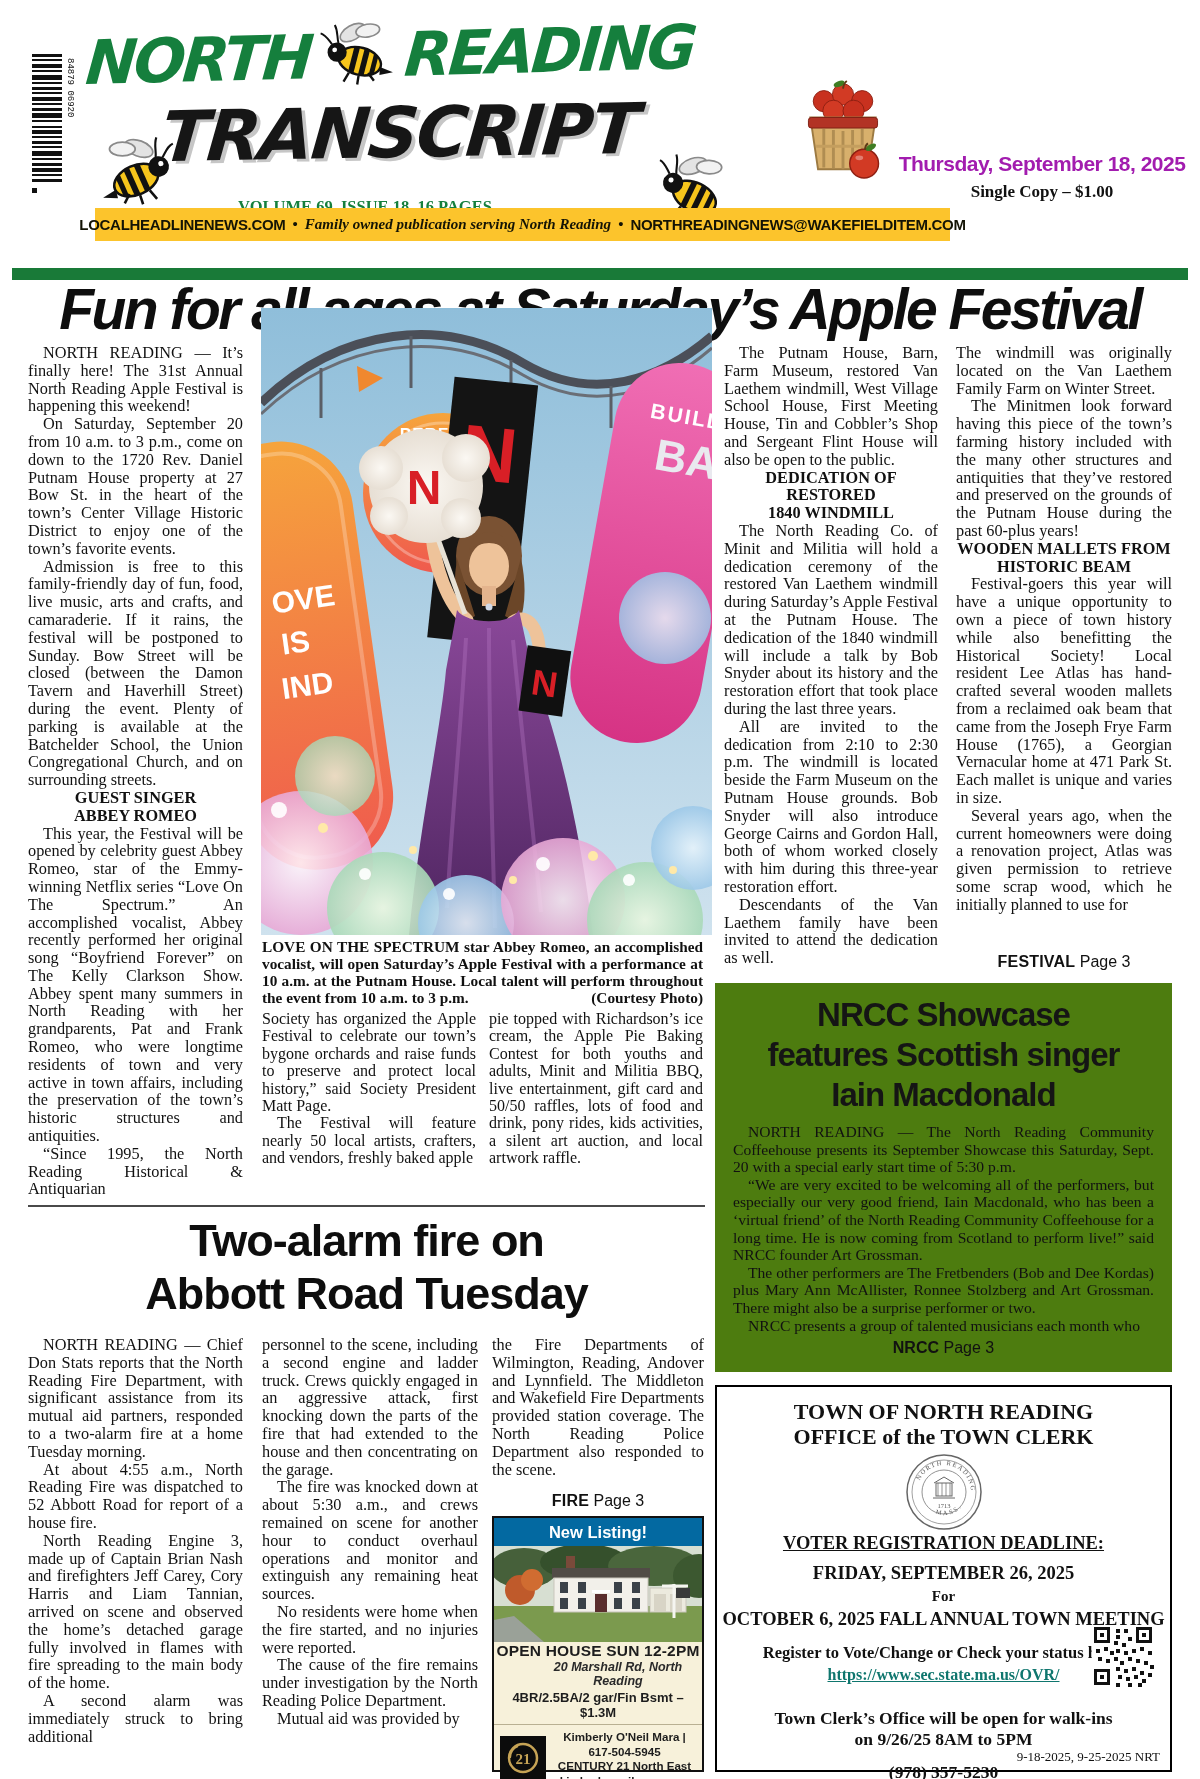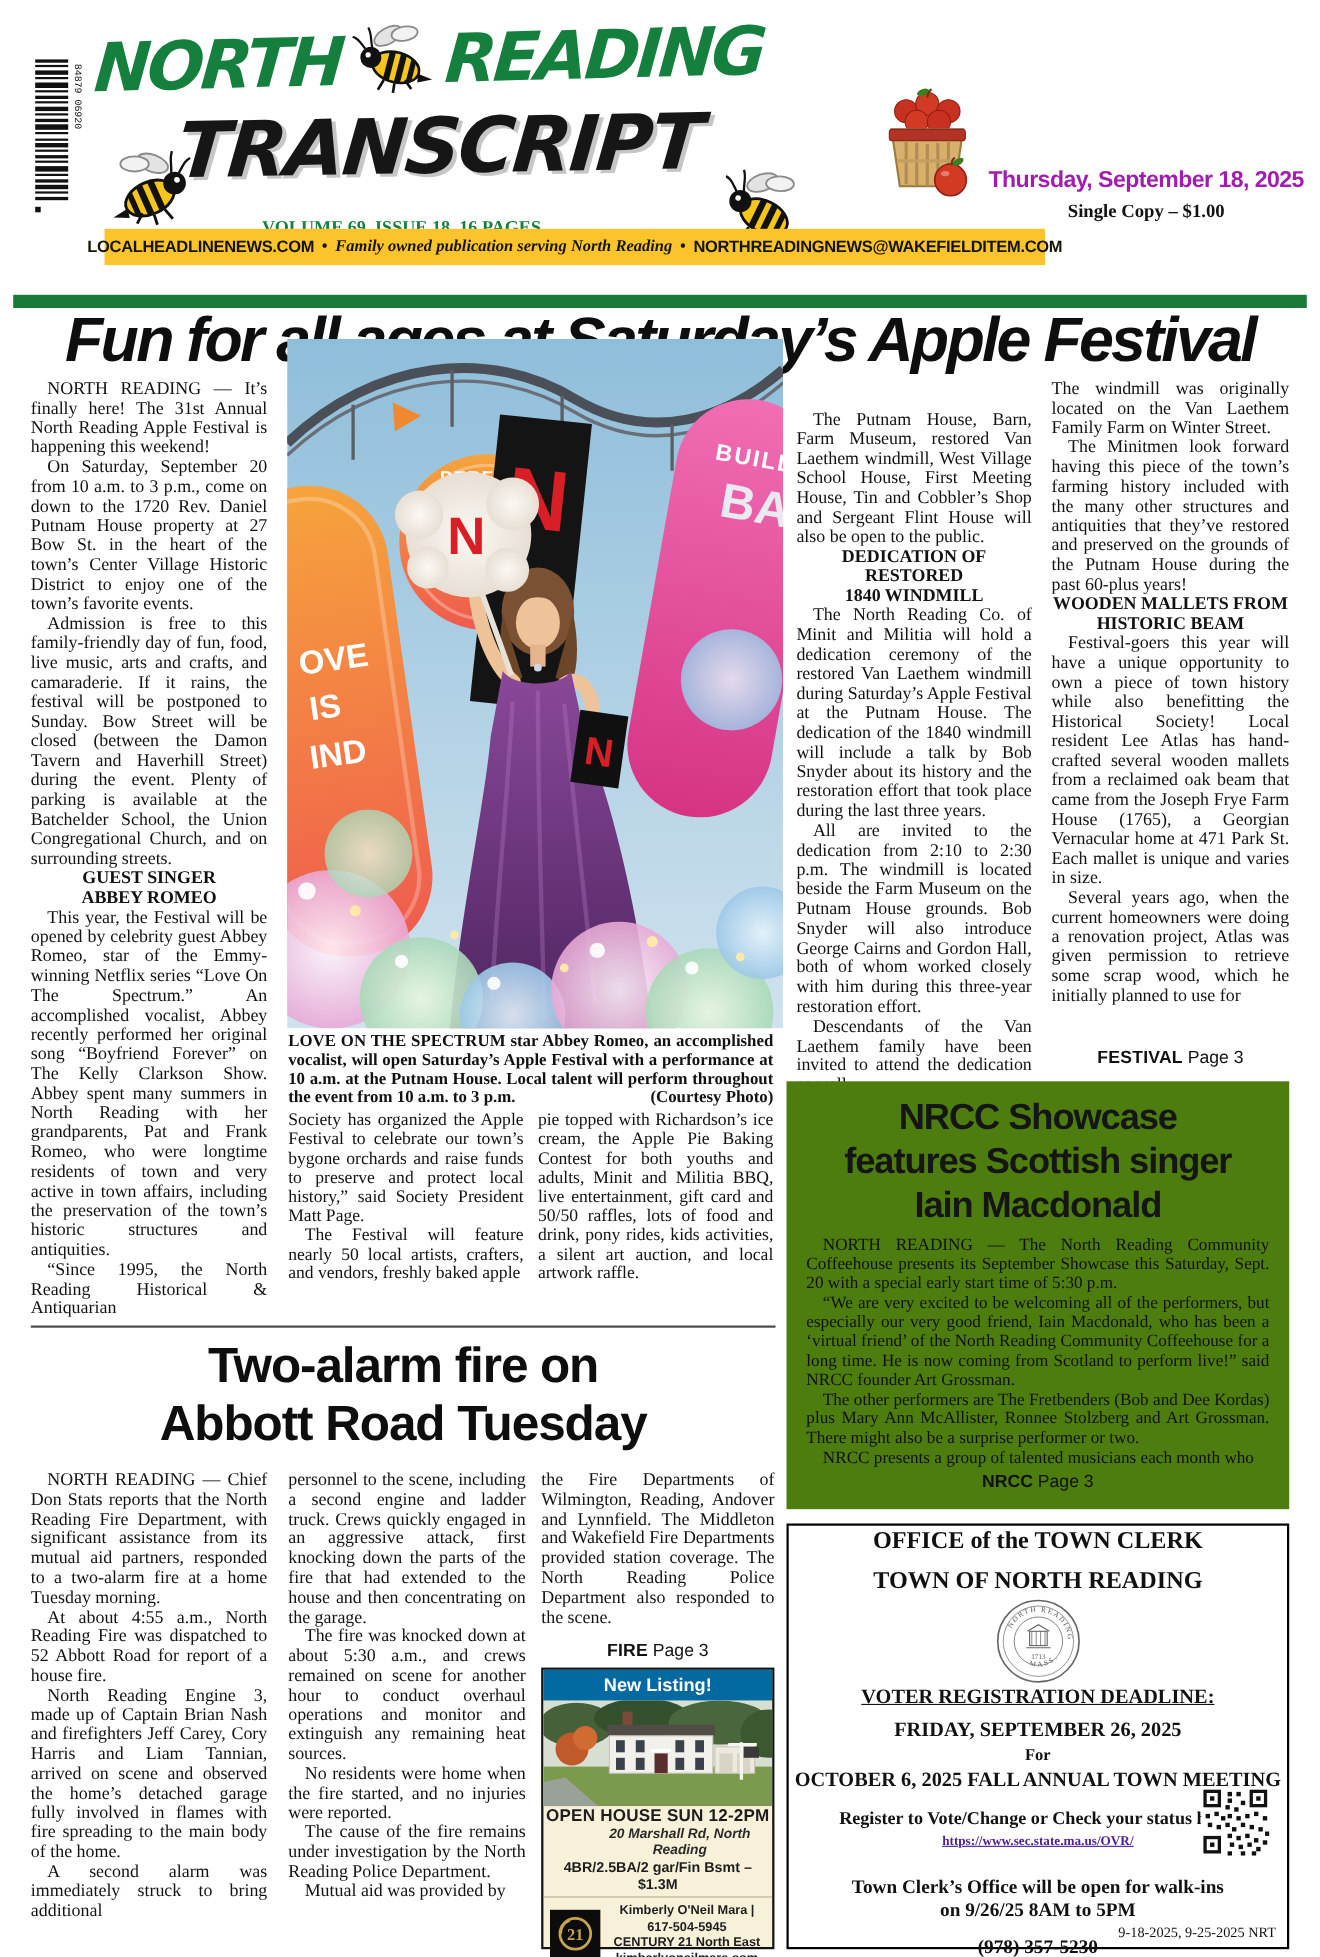--- a/index.html
+++ b/index.html
@@ -66,21 +66,21 @@
   
   .clerk-box{position:absolute;left:715px;top:1385px;width:457px;height:387px;background:#fff;
        border:2px solid #000;box-sizing:border-box;text-align:center;}
   .ck-l1{margin-top:12px;font-weight:bold;font-size:22px;line-height:25px;}
   .ck-seal{margin:4px auto 2px;display:block;}
   .ck-deadline{font-weight:bold;font-size:18.5px;text-decoration:underline;margin-top:2px;}
   .ck-date{font-weight:bold;font-size:18.5px;margin-top:9px;}
   .ck-for{font-weight:bold;font-size:15px;margin-top:4px;}
   .ck-meeting{font-weight:bold;font-size:18.5px;margin-top:4px;}
   .ck-register{font-weight:bold;font-size:16.5px;margin-top:13px;}
-  .ck-url{font-weight:bold;font-size:12px;text-decoration:underline;margin-top:3px;color:#4c1d95;display:block;}
+  .ck-url{font-weight:bold;font-size:16px;text-decoration:underline;margin-top:3px;color:#0f766e;display:block;}
   .ck-walkins{font-weight:bold;font-size:17.5px;line-height:21px;margin-top:24px;}
   .ck-phone{font-weight:bold;font-size:17.5px;margin-top:12px;}
   .ck-qr{position:absolute;right:16px;top:238px;}
   .ck-footer{position:absolute;right:10px;bottom:5px;font-size:13px;}
   
   .ad-box{position:absolute;left:492px;top:1516px;width:212px;height:256px;border:2px solid #111;
        box-sizing:border-box;background:#f7f1da;font-family:"Liberation Sans",sans-serif;}
   .ad-header{background:#0369a1;color:#fff;text-align:center;font-weight:bold;font-size:16.5px;
        height:28px;line-height:28px;}
   .ad-open{margin-top:0;text-align:center;font-weight:bold;font-size:15.5px;color:#1d1d1d;letter-spacing:.2px;}
@@ -325,21 +325,21 @@
   </p>
 
   <div class="col" style="left:262px;top:1010px;width:214px;font-size:16px;line-height:17.4px;">
     <p class="cont">Society has organized the Apple Festival to celebrate our town’s bygone orchards and raise funds to preserve and protect local history,” said Society President Matt Page.</p>
     <p>The Festival will feature nearly 50 local artists, crafters, and vendors, freshly baked apple</p>
   </div>
   <div class="col" style="left:489px;top:1010px;width:214px;font-size:16px;line-height:17.4px;">
     <p class="cont">pie topped with Richardson’s ice cream, the Apple Pie Baking Contest for both youths and adults, Minit and Militia BBQ, live entertainment, gift card and 50/50 raffles, lots of food and drink, pony rides, kids activities, a silent art auction, and local artwork raffle.</p>
   </div>
 
-  <div class="col" style="left:724px;top:344px;width:214px;margin-top:28px;">
+  <div class="col" style="left:724px;top:344px;width:214px;">
     <p>The Putnam House, Barn, Farm Museum, restored Van Laethem windmill, West Village School House, First Meeting House, Tin and Cobbler’s Shop and Sergeant Flint House will also be open to the public.</p>
     <p class="subhead">
       <span>DEDICATION OF RESTORED</span><br>
       <span>1840 WINDMILL</span>
     </p>
     <p>The North Reading Co. of Minit and Militia will hold a dedication ceremony of the restored Van Laethem windmill during Saturday’s Apple Festival at the Putnam House. The dedication of the 1840 windmill will include a talk by Bob Snyder about its history and the restoration effort that took place during the last three years.</p>
     <p>All are invited to the dedication from 2:10 to 2:30 p.m. The windmill is located beside the Farm Museum on the Putnam House grounds. Bob Snyder will also introduce George Cairns and Gordon Hall, both of whom worked closely with him during this three-year restoration effort.</p>
     <p>Descendants of the Van Laethem family have been invited to attend the dedication as well.</p>
   </div>
 
@@ -446,22 +446,22 @@
       <p>“We are very excited to be welcoming all of the performers, but especially our very good friend, Iain Macdonald, who has been a ‘virtual friend’ of the North Reading Community Coffeehouse for a long time. He is now coming from Scotland to perform live!” said NRCC founder Art Grossman.</p>
       <p>The other performers are The Fretbenders (Bob and Dee Kordas) plus Mary Ann McAllister, Ronnee Stolzberg and Art Grossman. There might also be a surprise performer or two.</p>
       <p>NRCC presents a group of talented musicians each month who</p>
     </div>
     <div class="nrcc-jump">
       <b>NRCC</b> <span>Page 3</span>
     </div>
   </div>
 
   <div class="clerk-box">
+    <div class="ck-l1">TOWN OF NORTH READING</div>
     <div class="ck-l1" style="margin-top:0;">OFFICE of the TOWN CLERK</div>
-    <div class="ck-l1">TOWN OF NORTH READING</div>
     <svg class="ck-seal" width="78" height="78" viewBox="0 0 78 78">
       <defs>
         <path id="arcTop" d="M12,39 A27,27 0 1 1 66,39"></path>
         <path id="arcBot" d="M16,39 A23,23 0 1 0 62,39"></path>
       </defs>
       <circle cx="39" cy="39" r="37" fill="#fff" stroke="#666" stroke-width="1.5"></circle>
       <circle cx="39" cy="39" r="32" fill="none" stroke="#888" stroke-width=".8"></circle>
       <circle cx="39" cy="39" r="22" fill="none" stroke="#777" stroke-width=".8"></circle>
       <text font-size="6.5" fill="#555" letter-spacing="1.5"><textPath href="#arcTop" startOffset="14%">NORTH READING</textPath></text>
       <text font-size="6.5" fill="#555" letter-spacing="2"><textPath href="#arcBot" startOffset="38%">MASS.</textPath></text>

